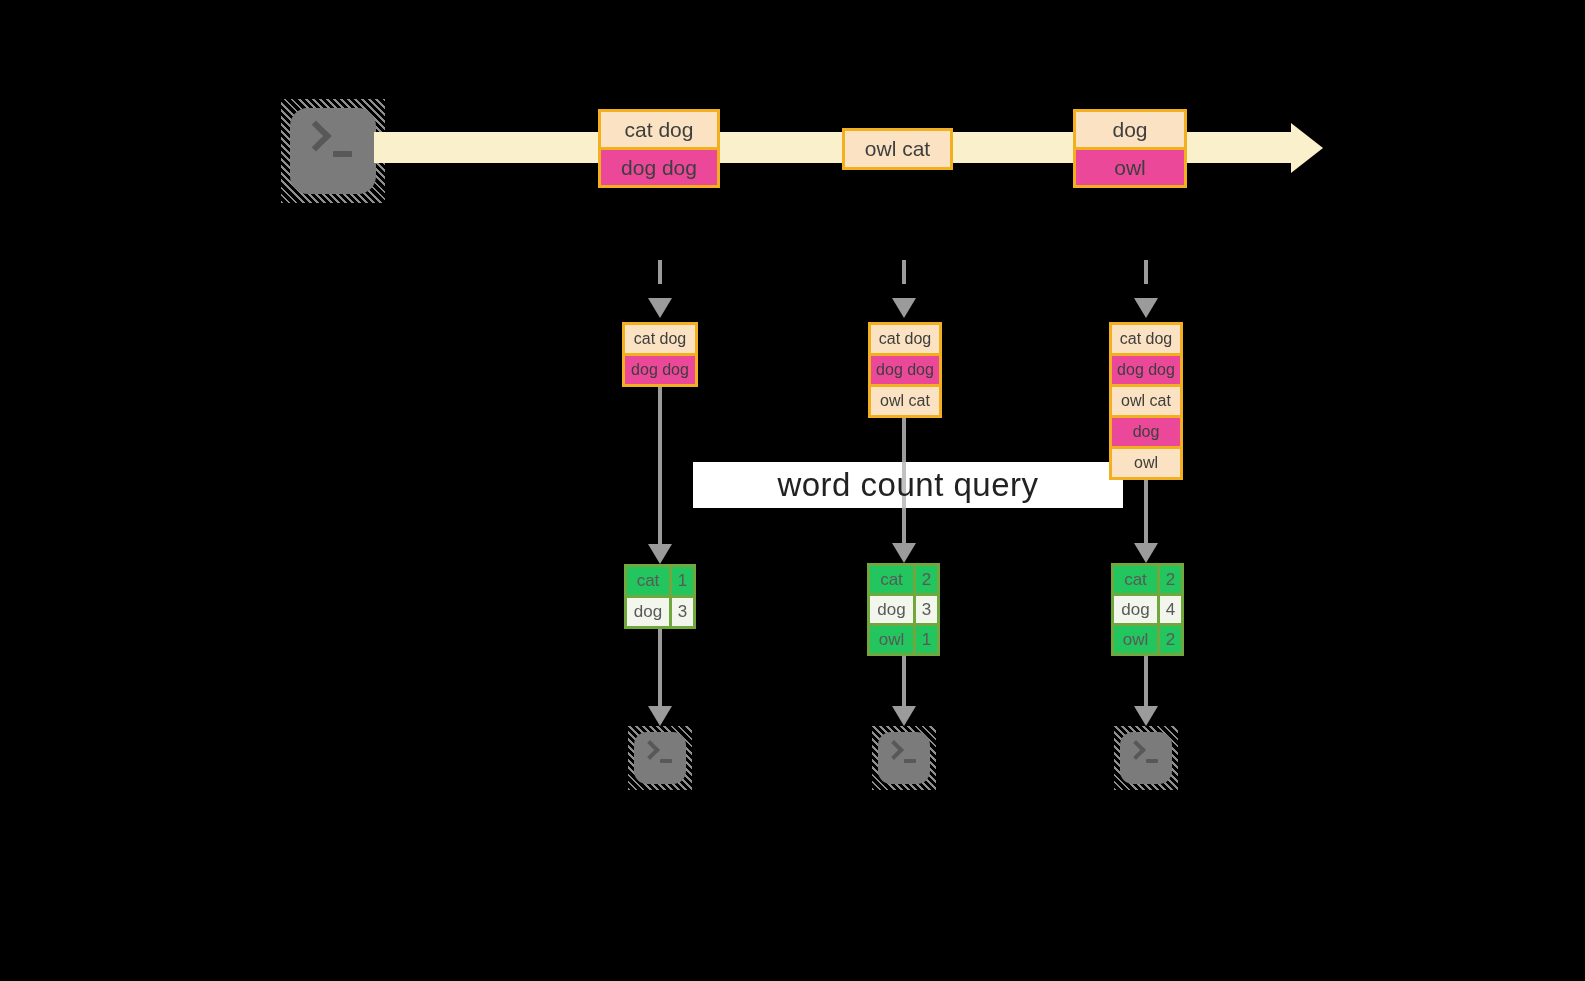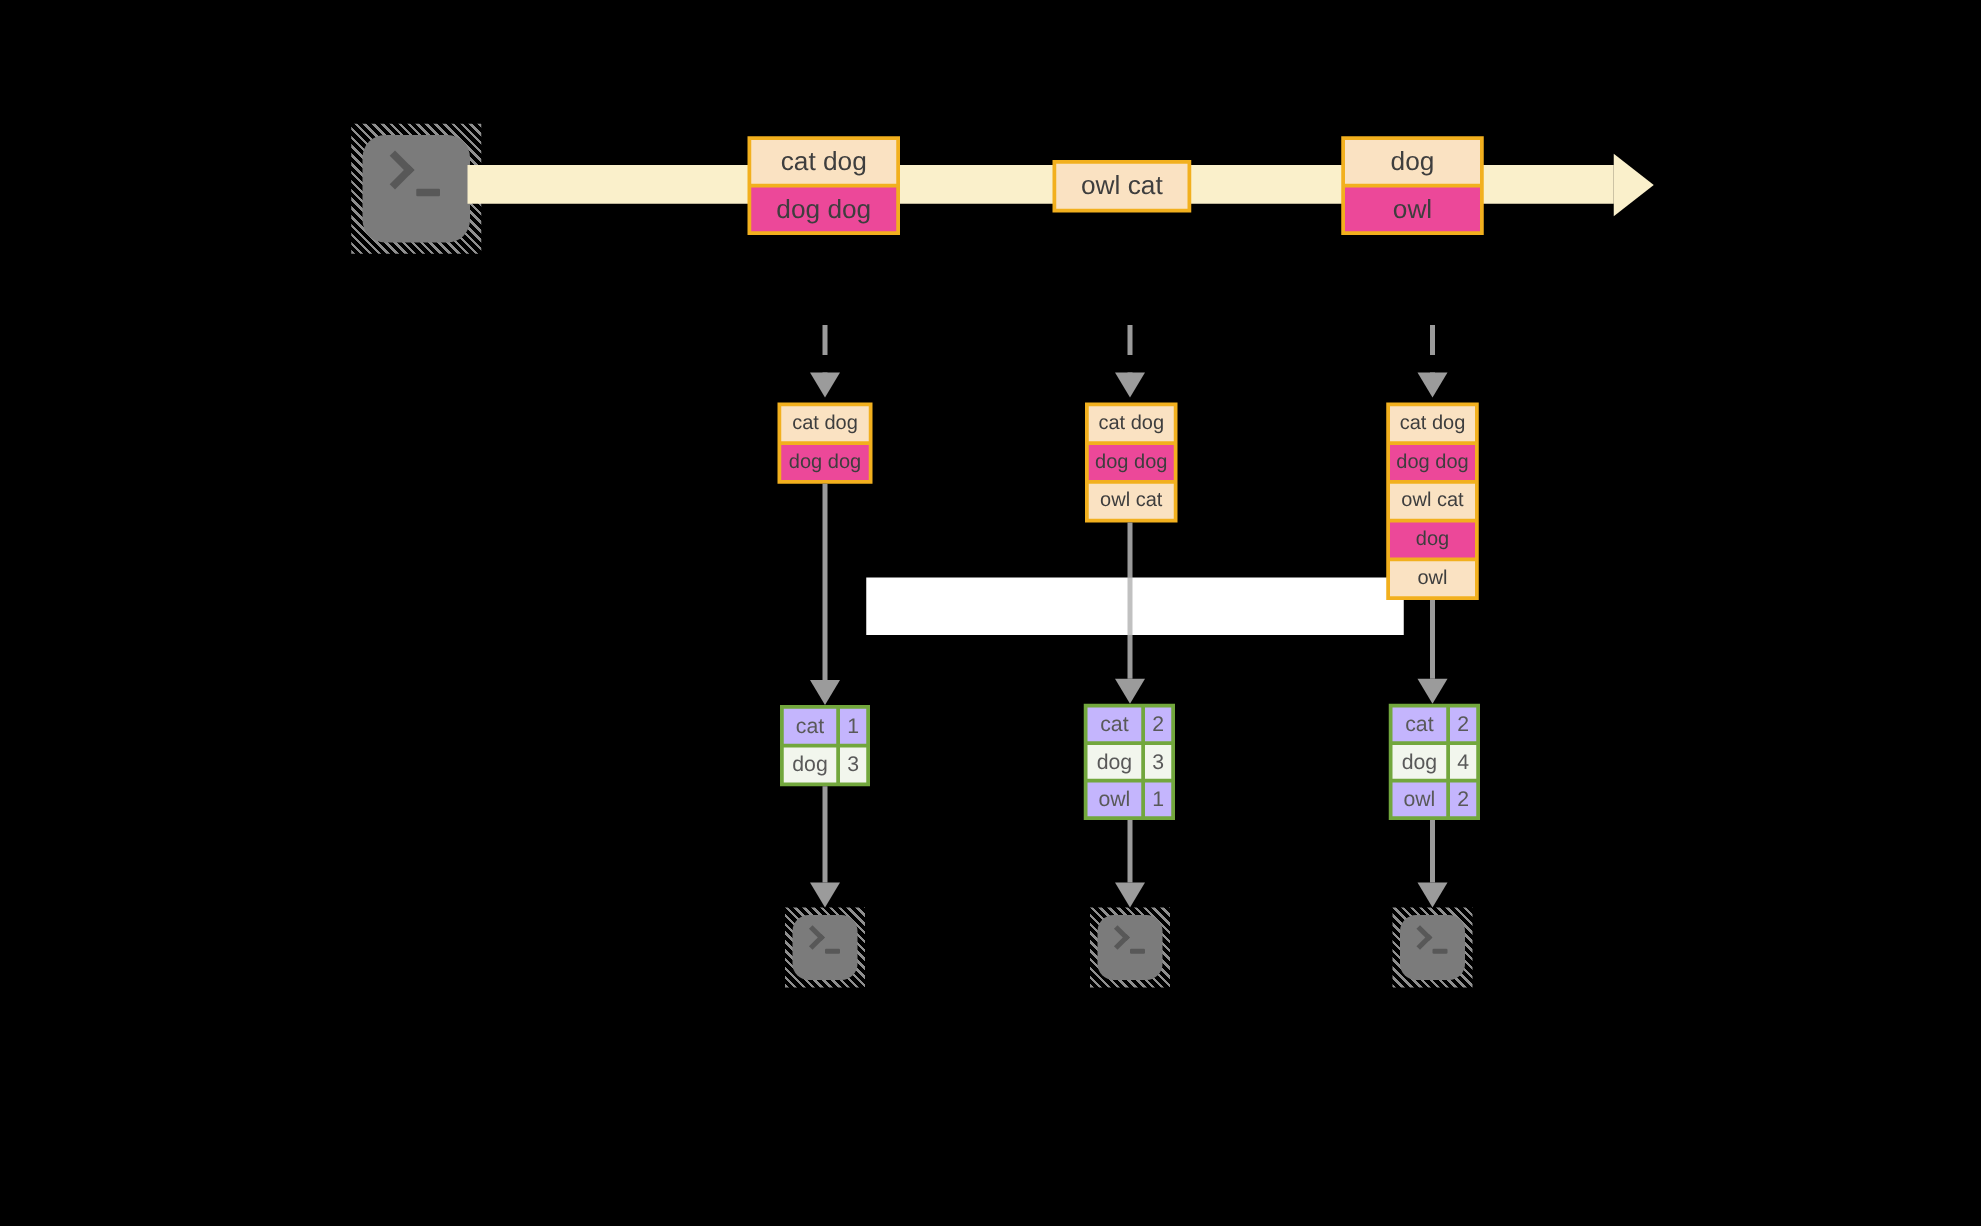--- a/index.html
+++ b/index.html
@@ -32,21 +32,21 @@
   .ocell.one{height:36px;font-size:21px;}
   .ocell.sm{height:28px;font-size:16px;}
   .od{background:#FAE2C2;}
   .ol{background:#ec4899;}
 
   
   .gtable{position:absolute;background:#72A73D;padding:3px;display:grid;gap:3px;box-sizing:border-box;}
   .gt2{grid-template-columns:42px 21px;grid-auto-rows:28px;}
   .gt3{grid-template-columns:43px 21px;grid-auto-rows:27px;}
   .gcell{display:flex;align-items:center;justify-content:center;font-size:17px;color:#595959;}
-  .gd{background:#c4b5fd;}
+  .gd{background:#22c55e;}
   .gl{background:#F2F6ED;}
 
   
   .vline{position:absolute;width:4px;background:#9B9B9B;}
   .vline.lite{background:#C1C1C1;}
   .vdash{position:absolute;width:4px;height:38px;
     background:repeating-linear-gradient(to bottom,#9B9B9B 0 24px,transparent 24px 38px);}
   .ahead{position:absolute;width:0;height:0;
     border-left:12px solid transparent;border-right:12px solid transparent;border-top:20px solid #9B9B9B;}
 
@@ -113,20 +113,21 @@
   <div class="ahead z2" style="left:648px;top:544px;"></div>
 
   <div class="vline z2" style="left:902px;top:418px;height:44px;"></div>
   <div class="vline lite z2" style="left:902px;top:462px;height:46px;"></div>
   <div class="vline z2" style="left:902px;top:508px;height:35px;"></div>
   <div class="ahead z2" style="left:892px;top:543px;"></div>
 
   <div class="vline z2" style="left:1144px;top:480px;height:63px;"></div>
   <div class="ahead z2" style="left:1134px;top:543px;"></div>
 
+  <div class="qlabel">word count query</div>
 
   <div class="gtable gt2 z2" style="left:624px;top:564px;">
     <div class="gcell gd">cat</div>
     <div class="gcell gd">1</div>
     <div class="gcell gl">dog</div>
     <div class="gcell gl">3</div>
   </div>
   <div class="gtable gt3 z2" style="left:867px;top:563px;">
     <div class="gcell gd">cat</div>
     <div class="gcell gd">2</div>

